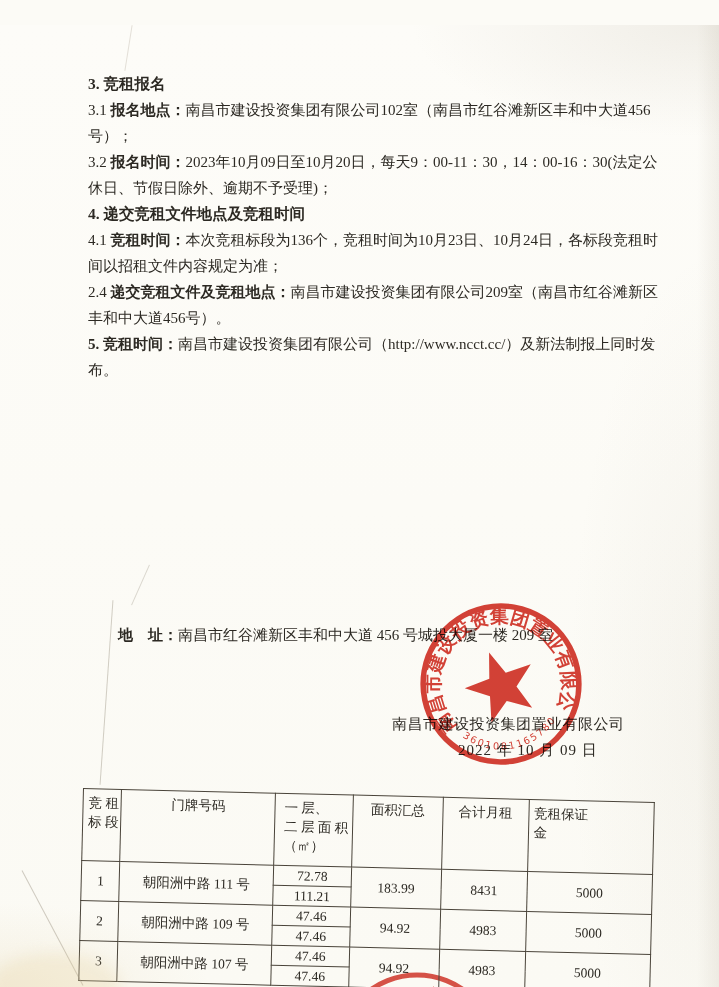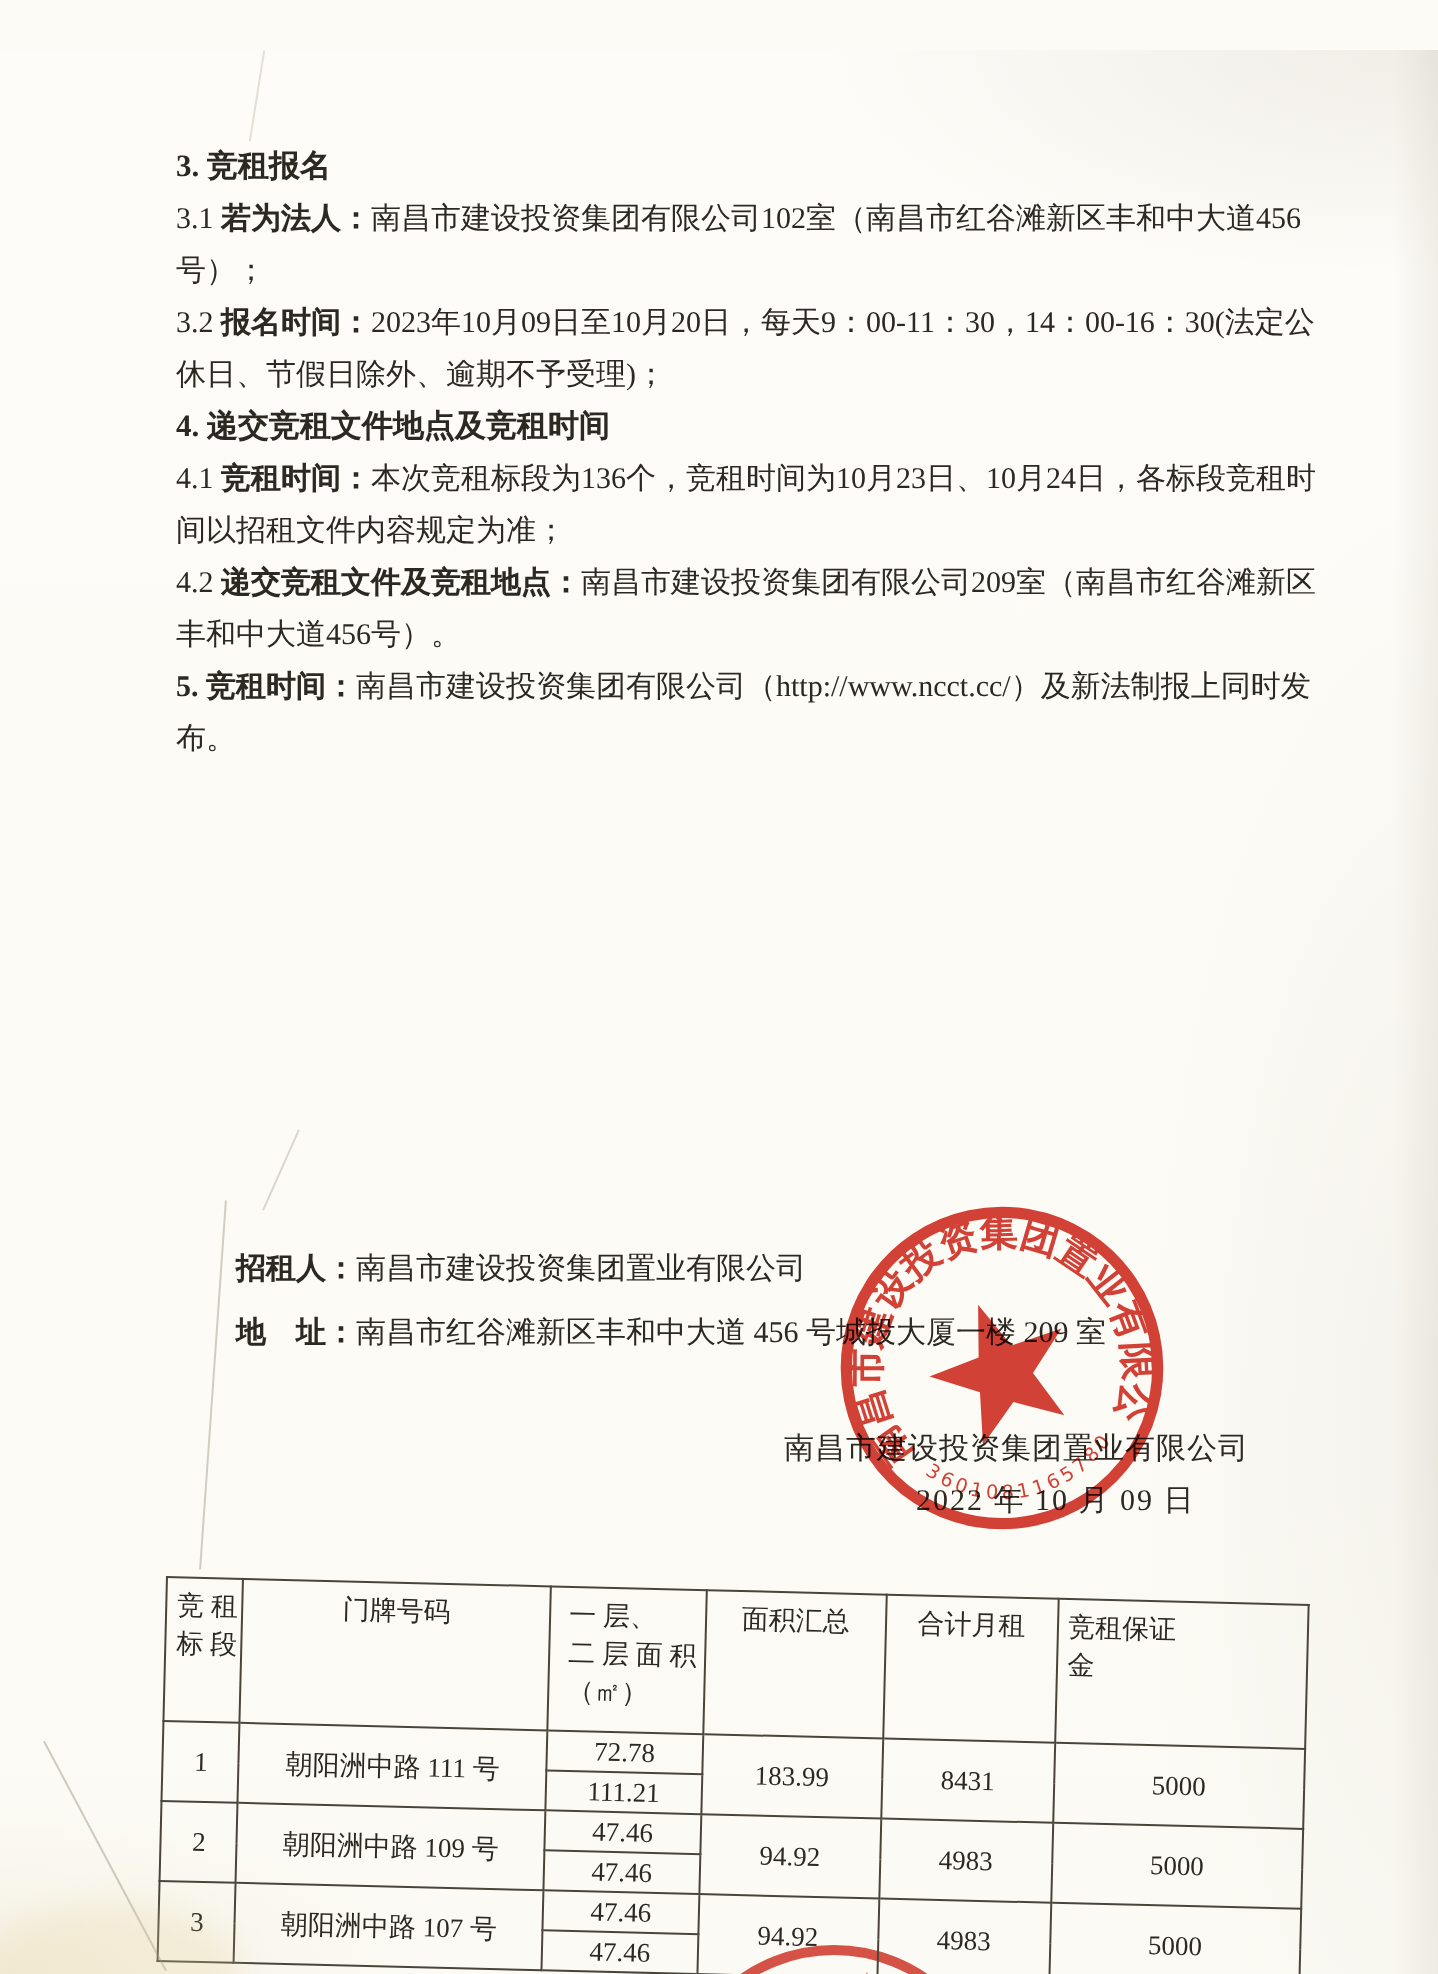--- a/index.html
+++ b/index.html
@@ -50,37 +50,36 @@
     background:linear-gradient(to left, rgba(170,160,140,.14), transparent);}
 </style>
 </head>
 <body>
 
 <div class="page">
 
   <div class="doc">
     <p class="h-sec">3. 竞租报名</p>
 
-    <p class="mt12"><span>3.1 </span><span class="lbl">若为法人：</span><span>南昌市建设投资集团有限公司102室（南昌市红谷滩新区丰和中大道456号）；</span></p>
+    <p class="mt12"><span>3.1 </span><span class="lbl">报名地点：</span><span>南昌市建设投资集团有限公司102室（南昌市红谷滩新区丰和中大道456号）；</span></p>
 
     <p class="mt12"><span>3.2 </span><span class="lbl">报名时间：</span><span>2023年10月09日至10月20日，每天9：00-11：30，14：00-16：30(法定公休日、节假日除外、逾期不予受理)；</span></p>
 
 
 
     <p class="h-sec mt10">4. 递交竞租文件地点及竞租时间</p>
 
     <p class="mt6"><span>4.1 </span><span class="lbl">竞租时间：</span><span>本次竞租标段为136个，竞租时间为10月23日、10月24日，各标段竞租时间以招租文件内容规定为准；</span></p>
 
-    <p class="mt6"><span>4.2 </span><span class="lbl">递交竞租文件及竞租地点：</span><span>南昌市建设投资集团有限公司209室（南昌市红谷滩新区丰和中大道456号）。</span></p>
+    <p class="mt6"><span>2.4 </span><span class="lbl">递交竞租文件及竞租地点：</span><span>南昌市建设投资集团有限公司209室（南昌市红谷滩新区丰和中大道456号）。</span></p>
 
     <p class="mt6"><span class="lbl">5. </span><span class="lbl">竞租时间：</span><span>南昌市建设投资集团有限公司（http://www.ncct.cc/）及新法制报上同时发布。</span></p>
   </div>
 
   <div class="contact">
-    <div><span class="lbl">招租人：</span><span>南昌市建设投资集团置业有限公司</span></div>
     <div><span class="lbl">地　址：</span><span>南昌市红谷滩新区丰和中大道 456 号城投大厦一楼 209 室</span></div>
   </div>
 
   <div class="sig-company">南昌市建设投资集团置业有限公司</div>
   <div class="sig-date">2022 年 10 月 09 日</div>
 
   <svg class="seal" viewBox="0 0 166 166">
     <defs>
       <path id="arcTop" d="M 32.1 114.8 A 60 60 0 1 1 133.9 114.8" fill="none"></path>
       <path id="arcBot" d="M 35.4 125.8 A 64 64 0 0 0 130.6 125.8" fill="none"></path>

